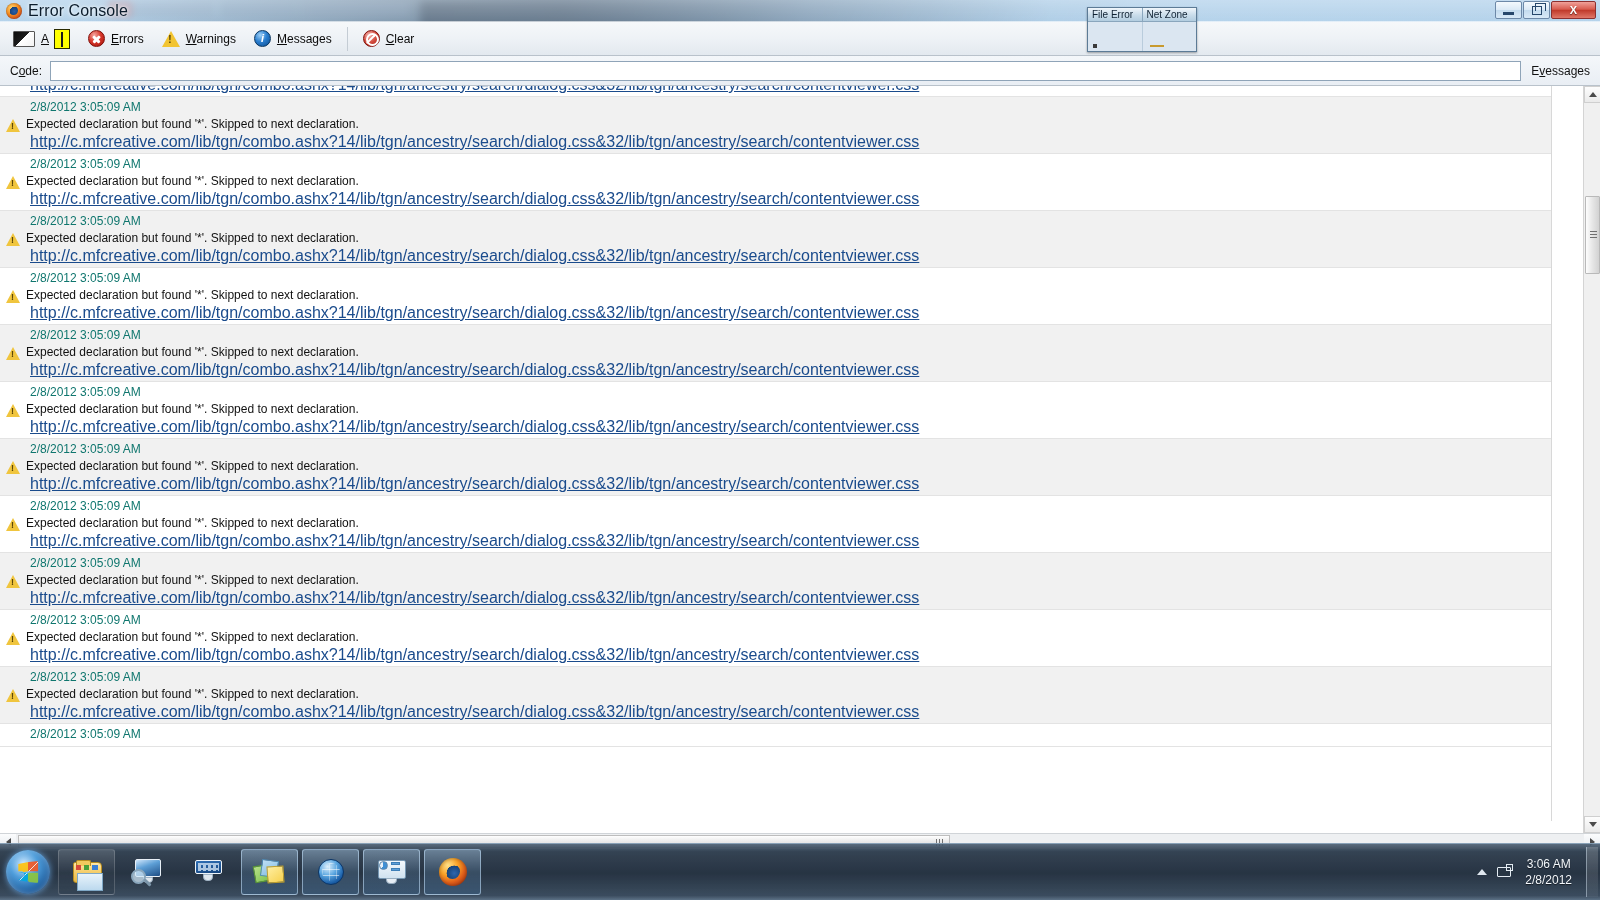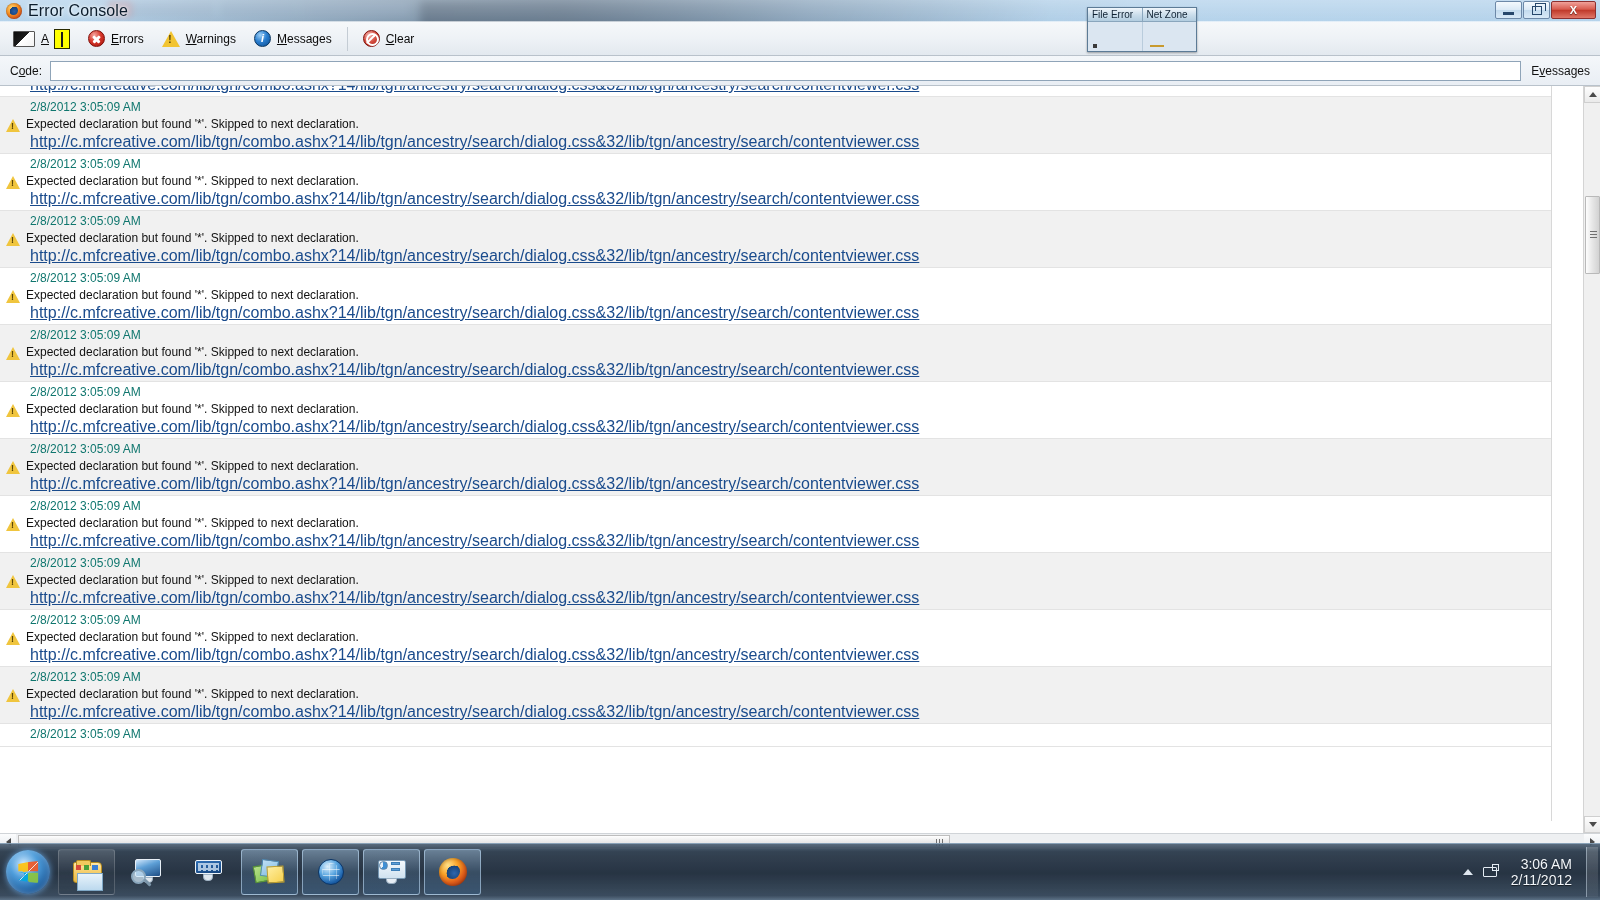--- a/index.html
+++ b/index.html
@@ -397,21 +397,21 @@
   #tray {
     margin-left:auto; display:flex; align-items:center; height:57px; padding-right:2px;
   }
   #tray-expand { width:22px; display:flex; align-items:center; justify-content:center; }
   .tri-up-white { width:0;height:0;border-left:5px solid transparent;border-right:5px solid transparent;border-bottom:6px solid #dfe7ef; }
   #tray-net { width:26px; display:flex; align-items:center; justify-content:center; }
   .ic-net { position:relative; width:18px; height:15px; }
   .ic-net .scr { position:absolute; left:0; top:2px; width:14px; height:10px; border:1.6px solid #e3ebf2; border-radius:1px; }
   .ic-net .plug { position:absolute; left:9px; top:-1px; width:7px; height:7px; border:1.6px solid #e3ebf2; }
   #clock {
-    color:#f2f6fa; font-size:14px; text-align:right; line-height:16px;
+    color:#f2f6fa; font-size:12px; text-align:center; line-height:16px;
     padding:0 12px 0 6px; text-shadow:0 1px 1px rgba(0,0,0,.6);
   }
   #show-desktop {
     width:12px; height:50px; margin-left:2px;
     background: linear-gradient(180deg, rgba(255,255,255,.18), rgba(255,255,255,.05));
     border-left:1px solid rgba(220,235,248,.45);
   }
 </style>
 </head>
 <body>
@@ -696,17 +696,17 @@
       <span class="tri-up-white"></span>
     </div>
     <div id="tray-net">
       <span class="ic-net">
         <span class="scr"></span>
           <span class="plug"></span>
       </span>
     </div>
     <div id="clock">
       <div>3:06 AM</div>
-      <div>2/11/2012</div>
+      <div>2/8/2012</div>
     </div>
     <div id="show-desktop"></div>
   </div>
 </div>
 
 </body></html>

